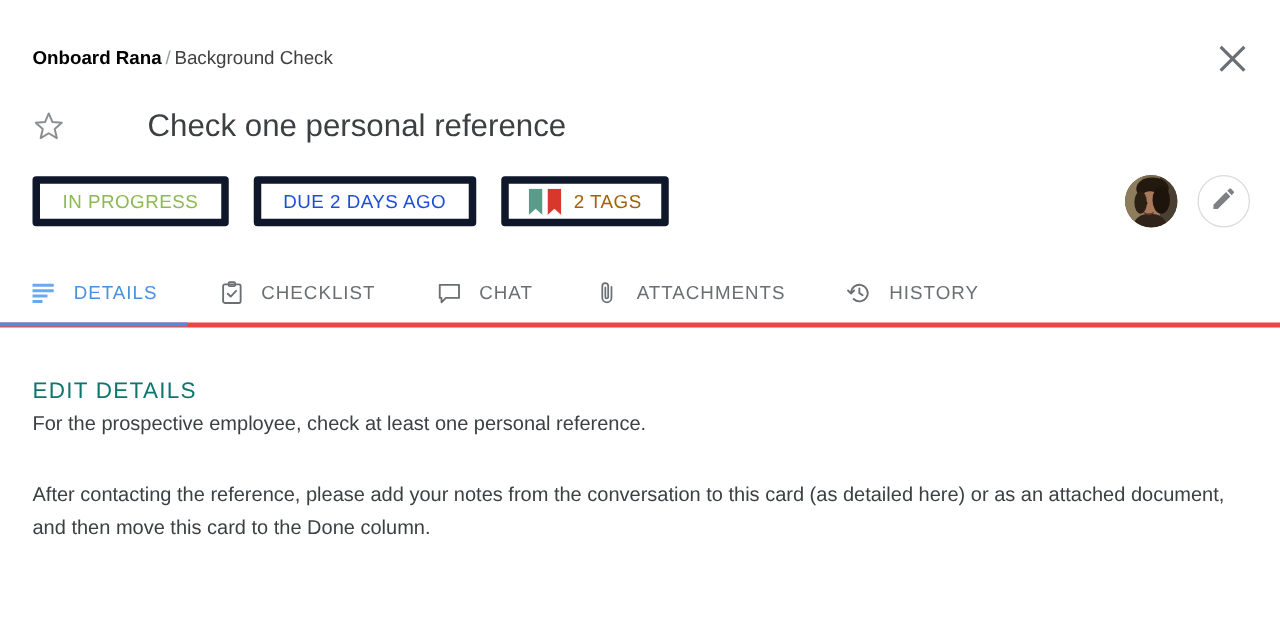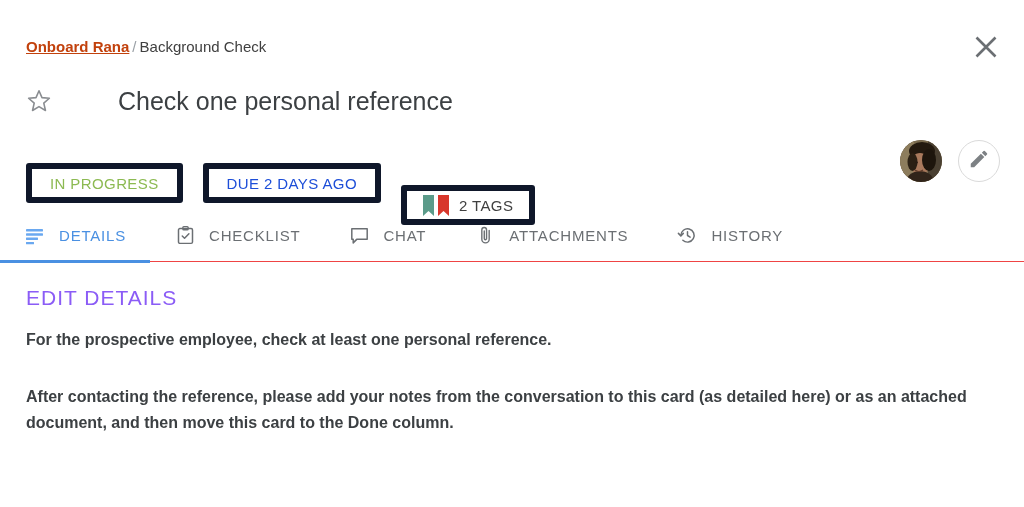--- a/index.html
+++ b/index.html
@@ -26,23 +26,22 @@
   
   .breadcrumb {
     position: absolute;
     left: 26px;
     top: 36px;
     font-size: 15px;
     line-height: 22px;
     white-space: nowrap;
   }
   .breadcrumb .crumb-parent {
-    color: #c2410c;
+    color: #000000;
     font-weight: bold;
-    text-decoration: underline;
   }
   .breadcrumb .crumb-sep {
     color: #9aa0a6;
     font-weight: normal;
     padding: 0 3px;
   }
   .breadcrumb .crumb-current {
     color: #404040;
     font-weight: normal;
   }
@@ -105,21 +104,21 @@
     justify-content: center;
     padding: 0 18px;
     font-size: 15px;
     letter-spacing: 0.4px;
     margin-right: 20px;
     cursor: pointer;
     white-space: nowrap;
   }
   .badge-status { color: #8cba52; }
   .badge-due { color: #1d4ed8; }
-  .badge-tags { color: #404040; padding: 0 16px; margin-top: 44px; }
+  .badge-tags { color: #a16207; padding: 0 16px; }
   .tag-marks {
     display: flex;
     align-items: center;
     margin-right: 10px;
   }
   .tag-mark {
     width: 11px;
     height: 21px;
     margin-right: 4px;
   }
@@ -161,21 +160,21 @@
 
   
   .tabs {
     position: absolute;
     left: 0;
     top: 210px;
     width: 1024px;
     height: 52px;
     display: flex;
     align-items: center;
-    border-bottom: 1px solid #ef4444;
+    border-bottom: 4px solid #ef4444;
     box-sizing: border-box;
   }
   .tab {
     display: flex;
     align-items: center;
     height: 52px;
     cursor: pointer;
     position: relative;
     box-sizing: border-box;
     padding: 0 24px;
@@ -201,34 +200,33 @@
     right: 0;
     bottom: -1px;
     height: 3px;
     background: #4a90e2;
   }
 
   
   .section-head {
     position: absolute;
     left: 26px;
-    top: 286px;
-    font-size: 21px;
+    top: 302px;
+    font-size: 18px;
     letter-spacing: 1px;
-    color: #8b5cf6;
+    color: #0f766e;
     cursor: pointer;
   }
   .body-text {
     position: absolute;
     left: 26px;
     width: 955px;
     font-size: 16px;
     line-height: 26px;
     color: #3c4043;
-    font-weight: bold;
   }
   .p1 { top: 327px; }
   .p2 { top: 384px; }
   .p3 { top: 462px; }
 </style>
 </head>
 <body>
 
 <div class="card">
 

